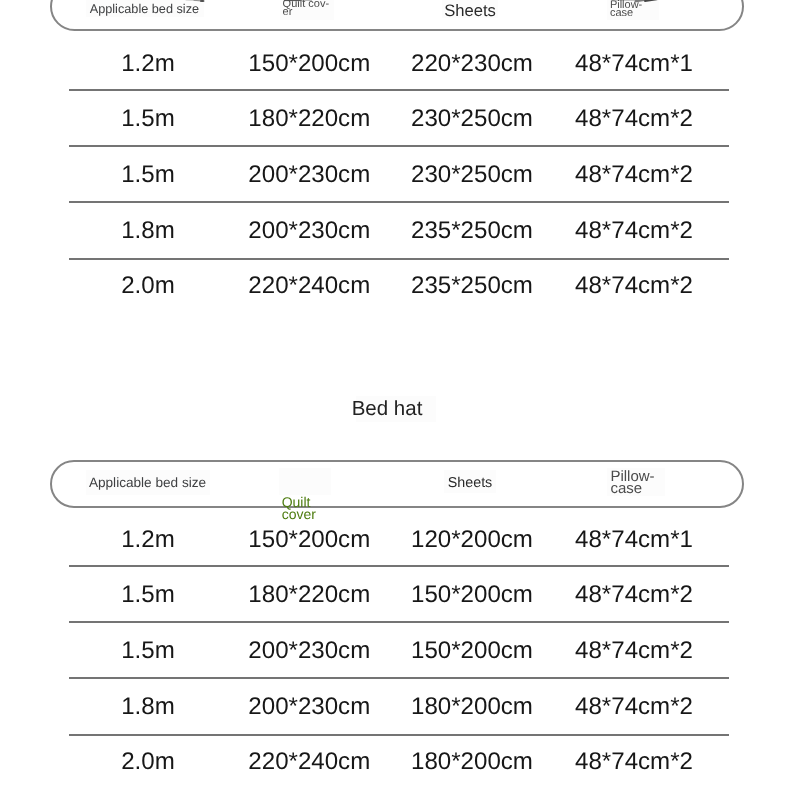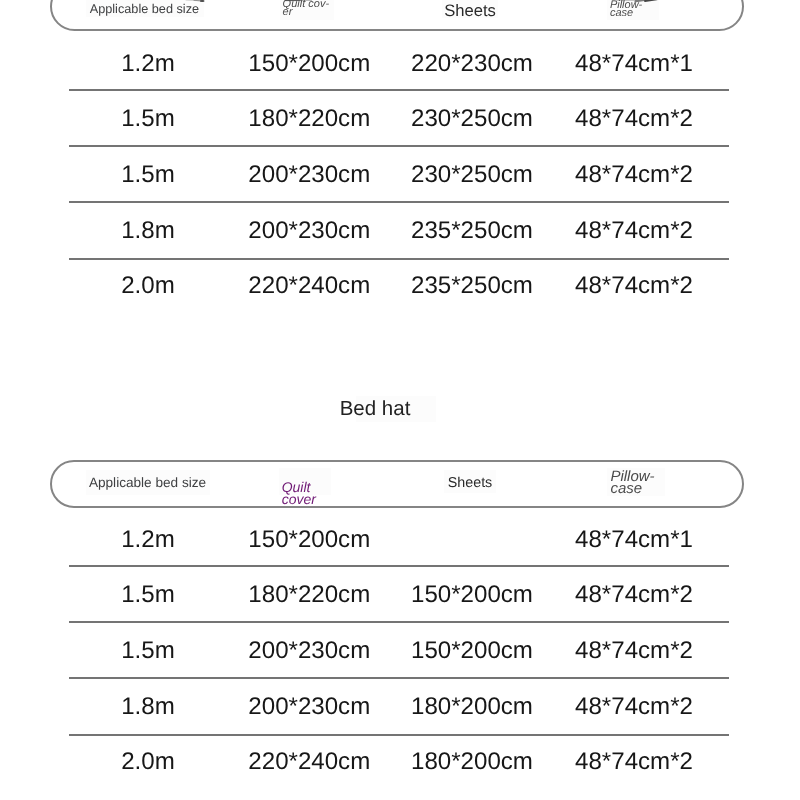--- a/index.html
+++ b/index.html
@@ -16,21 +16,21 @@
   .pill{
     position:absolute;left:50px;width:694px;height:48.5px;
     border:2px solid #858585;border-radius:26px;box-sizing:border-box;
     background:#fff;z-index:1;
   }
   .hcell{
     position:absolute;font-size:13.5px;color:#3f4042;line-height:12.3px;
     white-space:pre-line;z-index:4;
   }
   .hcell.ctr{transform:translate3d(-50%,-50%,0);text-align:center;}
-  .hcell.lft{transform:translate3d(0,-50%,0);text-align:left;font-style:italic;}
+  .hcell.lft{transform:translate3d(0,-50%,0);text-align:left;}
 
   
   .sep{position:absolute;left:69px;width:660px;height:2.2px;background:#747474;z-index:2;}
   .cell{
     position:absolute;font-size:24.1px;color:#171717;white-space:nowrap;
     transform:translate3d(-50%,-50%,0);z-index:3;
   }
 
   .sect-title{
     position:absolute;font-size:21px;color:#222222;z-index:3;
@@ -64,25 +64,25 @@
 er</div>
   <div class="hcell ctr" style="left:470px;top:10.9px;font-size:16.6px;color:#2a2a2a;">Sheets</div>
   <div class="hcell lft" style="left:609.9px;top:9.8px;font-size:11px;line-height:7.9px;color:#4b4b4b;">Pillow-
 case</div>
 
   <div class="sep" style="top:88.7px;"></div>
   <div class="sep" style="top:144.9px;"></div>
   <div class="sep" style="top:201.2px;"></div>
   <div class="sep" style="top:257.7px;"></div>
 
-  <div class="sect-title" style="left:375px;top:408.7px;font-size:20.5px;">Bed hat</div>
+  <div class="sect-title" style="left:387px;top:408.7px;font-size:20.5px;">Bed hat</div>
 
   <div class="pill" style="top:459.6px;"></div>
   <div class="hcell ctr" style="left:147.5px;top:483.0px;font-size:13.6px;">Applicable bed size</div>
-  <div class="hcell lft" style="left:281.7px;top:494px;font-size:14px;line-height:11.8px;color:#701a75;">Quilt
+  <div class="hcell lft" style="left:281.7px;top:509px;font-size:14px;line-height:11.8px;color:#4d7c0f;">Quilt
 cover</div>
   <div class="hcell ctr" style="left:470px;top:483.0px;font-size:14.3px;color:#2a2a2a;">Sheets</div>
   <div class="hcell lft" style="left:610.4px;top:483.1px;font-size:15px;line-height:12px;color:#4b4b4b;">Pillow-
 case</div>
 
   <div class="sep" style="top:564.8px;"></div>
   <div class="sep" style="top:621.0px;"></div>
   <div class="sep" style="top:677.3px;"></div>
   <div class="sep" style="top:733.6px;"></div>
 
@@ -112,20 +112,21 @@
     <div class="cell" style="left: 148px; top: 230.72px;">1.8m</div>
     <div class="cell" style="left: 309.3px; top: 230.72px;">200*230cm</div>
     <div class="cell" style="left: 472px; top: 230.72px;">235*250cm</div>
     <div class="cell" style="left: 634px; top: 230.72px;">48*74cm*2</div>
     <div class="cell" style="left: 148px; top: 286.46px;">2.0m</div>
     <div class="cell" style="left: 309.3px; top: 286.46px;">220*240cm</div>
     <div class="cell" style="left: 472px; top: 286.46px;">235*250cm</div>
     <div class="cell" style="left: 634px; top: 286.46px;">48*74cm*2</div>
     <div class="cell" style="left: 148px; top: 539.6px;">1.2m</div>
     <div class="cell" style="left: 309.3px; top: 539.6px;">150*200cm</div>
+    <div class="cell" style="left: 472px; top: 539.6px;">120*200cm</div>
     <div class="cell" style="left: 634px; top: 539.6px;">48*74cm*1</div>
     <div class="cell" style="left: 148px; top: 595.3px;">1.5m</div>
     <div class="cell" style="left: 309.3px; top: 595.3px;">180*220cm</div>
     <div class="cell" style="left: 472px; top: 595.3px;">150*200cm</div>
     <div class="cell" style="left: 634px; top: 595.3px;">48*74cm*2</div>
     <div class="cell" style="left: 148px; top: 651px;">1.5m</div>
     <div class="cell" style="left: 309.3px; top: 651px;">200*230cm</div>
     <div class="cell" style="left: 472px; top: 651px;">150*200cm</div>
     <div class="cell" style="left: 634px; top: 651px;">48*74cm*2</div>
     <div class="cell" style="left: 148px; top: 706.7px;">1.8m</div>

